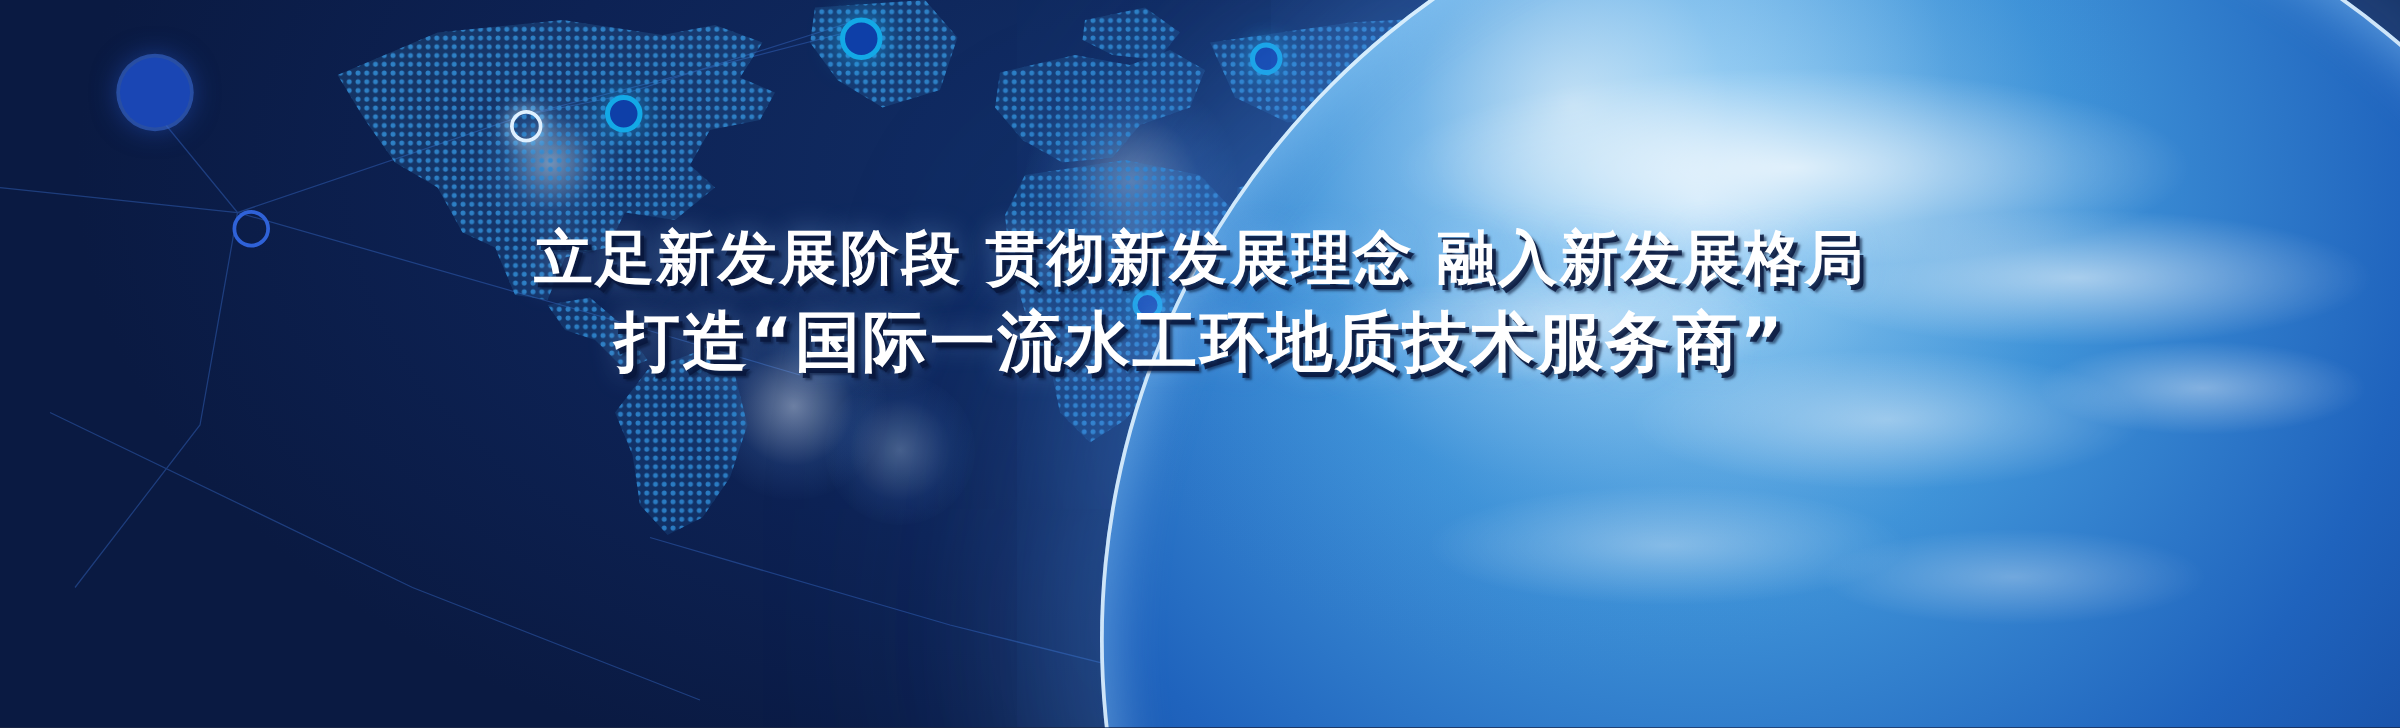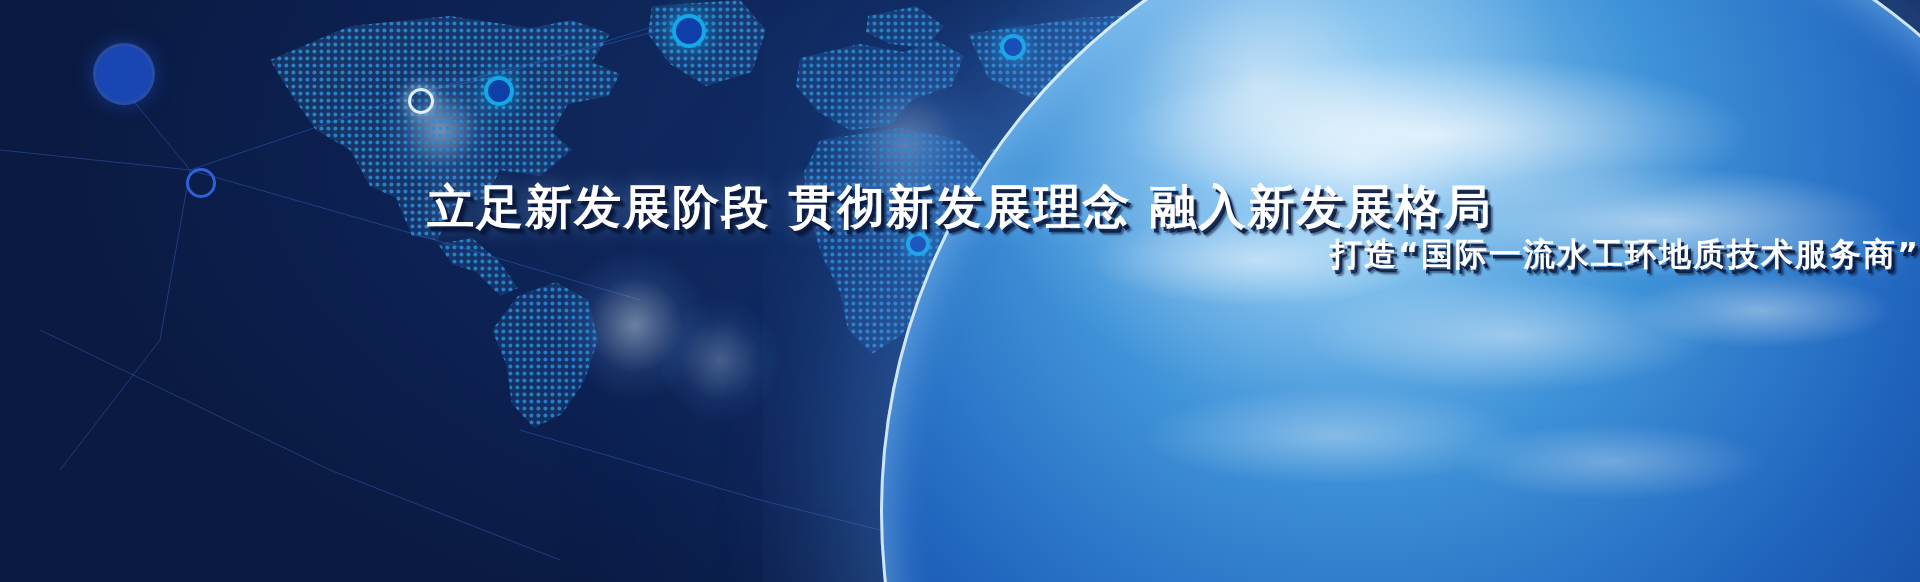--- a/index.html
+++ b/index.html
@@ -91,27 +91,26 @@
     line-height:1;
   }
   .hl-1{
     font-size:47px;
     text-shadow:
       3px 4px 0 rgba(8,22,60,.85),
       5px 6px 2px rgba(6,18,50,.55),
       0 0 22px rgba(150,205,255,.45);
   }
   .hl-2{
-    font-size:32px;
-    margin-top:8px;
+    font-size:52px;
+    margin-top:18px;
     text-shadow:
       3px 4px 0 rgba(8,22,60,.85),
       5px 6px 2px rgba(6,18,50,.55),
       0 0 22px rgba(150,205,255,.45);
-    text-align: right;
   }
 </style>
 </head>
 <body>
 
 <div class="banner">
 
   <svg class="lines" viewBox="0 0 1920 582" preserveAspectRatio="none">
     <g stroke="#3a6fd0" stroke-width="1" fill="none" opacity="0.75">
       <path d="M 0,150 L 190,170 L 420,92 L 700,20"></path>

